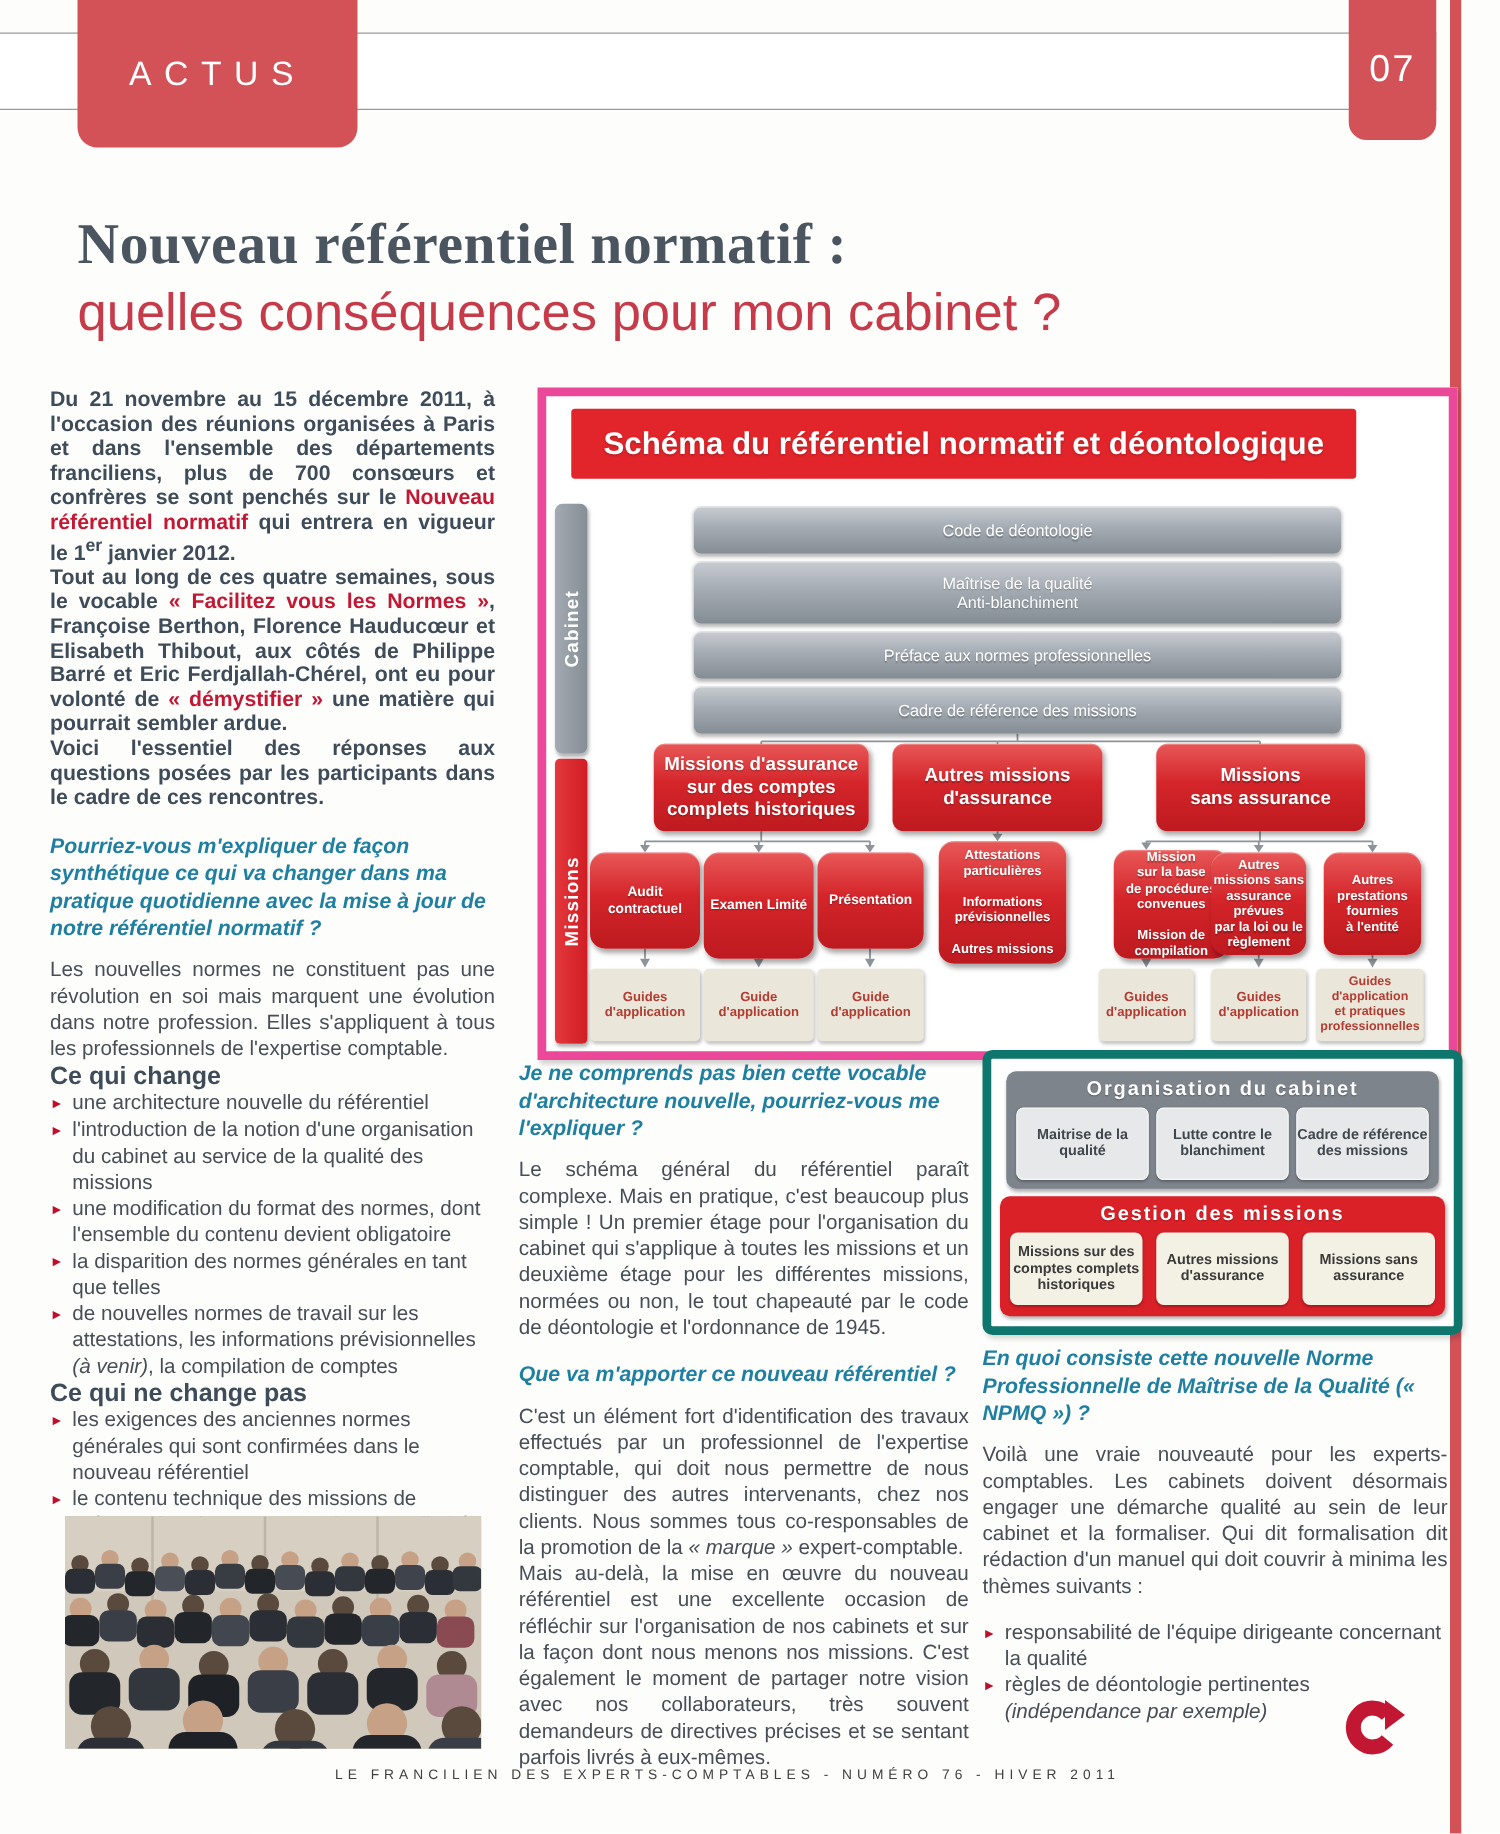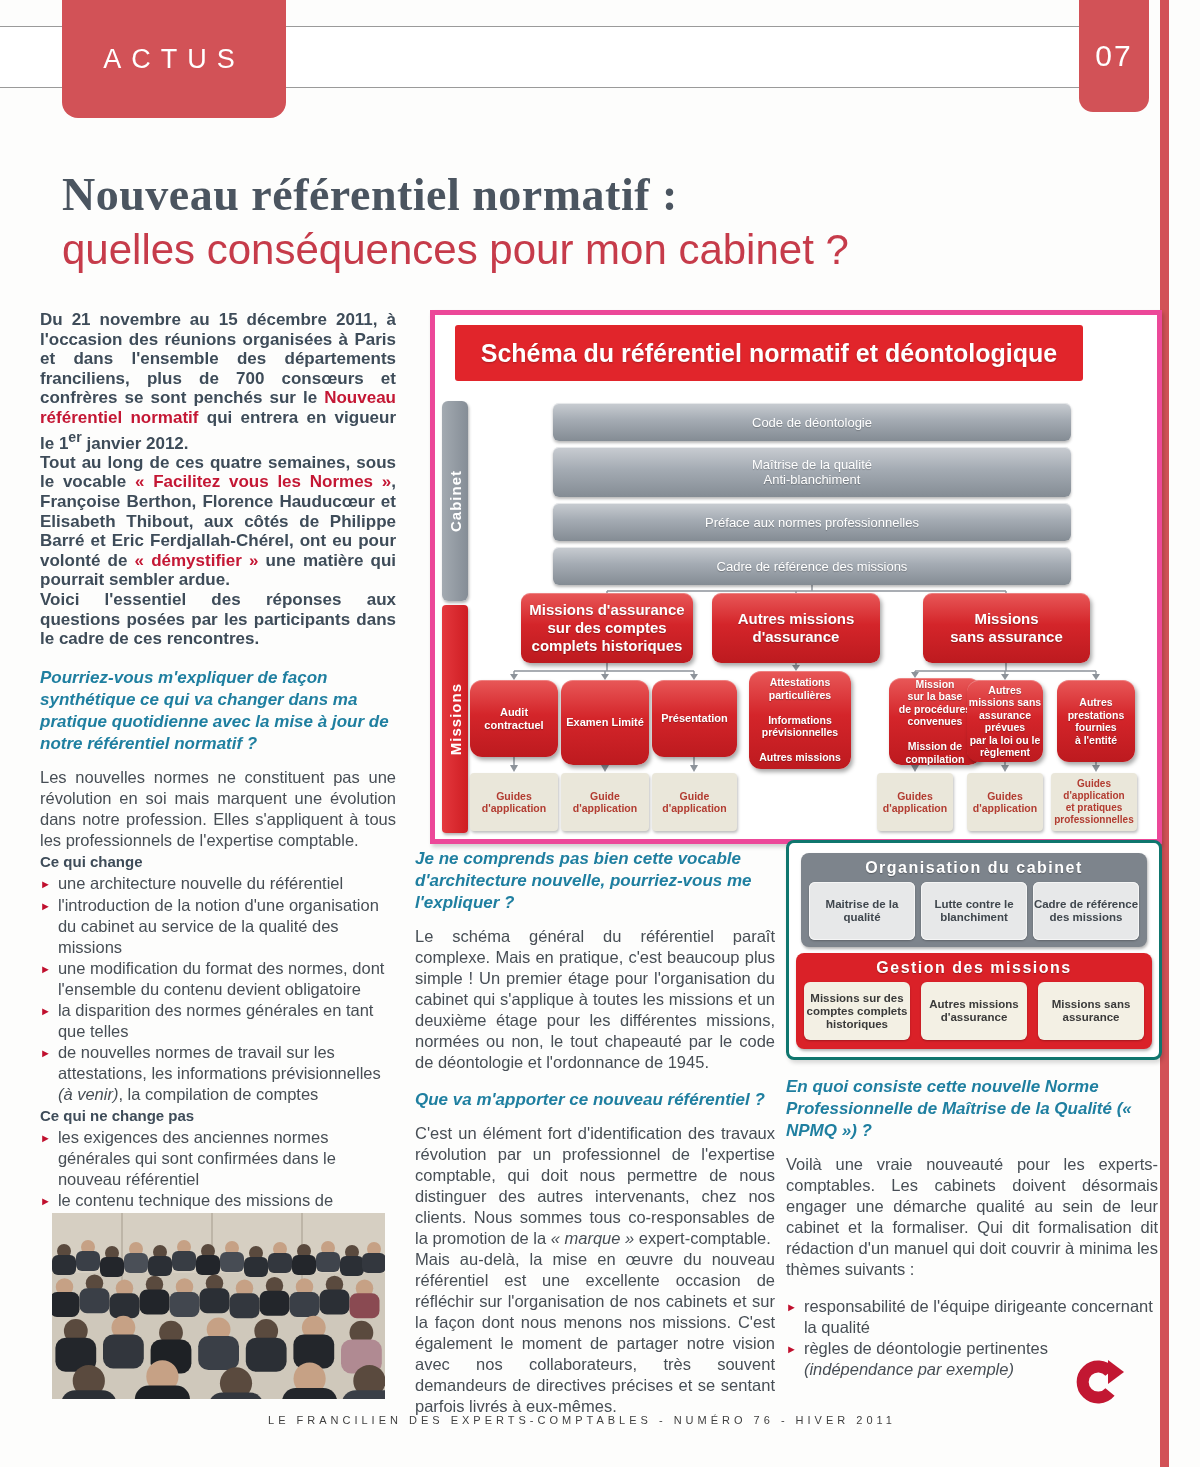--- a/index.html
+++ b/index.html
@@ -22,29 +22,29 @@
   .col{position:absolute;text-align:justify;}
   .col-left{left:40px;top:310px;width:356px;}
   .col-mid{left:415px;top:848px;width:360px;}
   .col-right{left:786px;top:840px;width:372px;}
   .intro{font-size:17px;line-height:19.6px;font-weight:700;color:#3e4c59;}
   .intro p{margin:0;}
   .redtxt{color:#c41734;}
   .q{font-size:17px;line-height:22px;font-weight:700;font-style:italic;color:#1f7fa0;text-align:left;}
   .body{font-size:16.5px;line-height:21px;color:#474e55;}
   .body p{margin:0;}
-  .bhead{font-size:15px;font-weight:700;color:#3e4c59;line-height:22px;text-align:left;}
+  .bhead{font-size:20px;font-weight:700;color:#3e4c59;line-height:22px;text-align:left;}
   .brow{display:flex;gap:7px;font-size:16.5px;line-height:21px;color:#474e55;text-align:left;}
   .mk{color:#c00f2d;font-size:11px;line-height:21px;flex:0 0 auto;padding-top:1px;}
   .it{font-style:italic;}.mt12{margin-top:12px;}.mt16{margin-top:16px;}.mt18{margin-top:18px;}
   
   .photo{position:absolute;left:52px;top:1213px;width:333px;height:186px;overflow:hidden;background:#c9c2b5;}
   
   .dpanel{position:absolute;left:430px;top:310px;width:722px;height:524px;background:#fff;
-          border:5px solid #ec4899;box-shadow:2px 3px 4px rgba(0,0,0,.18);}
+          border:7px solid #ec4899;box-shadow:2px 3px 4px rgba(0,0,0,.18);}
   .banner{position:absolute;left:20px;top:10px;width:628px;height:56px;background:#e1252b;border-radius:3px;
           color:#fff;font-weight:700;font-size:25px;display:flex;align-items:center;justify-content:center;
           text-shadow:0 1px 2px rgba(0,0,0,.25);}
   .vbar{position:absolute;width:26px;border-radius:6px;color:#fff;font-weight:700;font-size:15px;
         letter-spacing:1px;display:flex;align-items:center;justify-content:center;}
   .vbar span{writing-mode:vertical-rl;transform:rotate(180deg);white-space:nowrap;}
   .vbar-cab{left:7px;top:86px;height:200px;background:linear-gradient(90deg,#a3aab1,#858d96);
         box-shadow:1px 2px 3px rgba(0,0,0,.3);}
   .vbar-mis{left:7px;top:290px;height:228px;background:linear-gradient(90deg,#e4383d,#cf1d23);
         box-shadow:1px 2px 3px rgba(0,0,0,.3);border-radius:4px;}
@@ -59,21 +59,21 @@
         box-shadow:2px 3px 4px rgba(0,0,0,.35), inset 0 1px 0 rgba(255,255,255,.25);
         text-shadow:0 1px 1px rgba(0,0,0,.3);}
   .rbox-lg{font-size:15px;line-height:18px;}
   .rbox-sm{font-size:11px;line-height:12.5px;border-radius:12px;}
   .guide{position:absolute;background:#eae7da;border-radius:4px;box-shadow:1px 2px 3px rgba(0,0,0,.25);
         color:#b23c31;font-weight:700;font-size:10.5px;line-height:12px;text-align:center;white-space:pre-line;
         display:flex;align-items:center;justify-content:center;}
   .dsvg{position:absolute;left:0;top:0;}
   
   .panel2{position:absolute;left:786px;top:840px;width:370px;height:214px;background:#fff;
-        border:3px solid #0f766e;border-radius:8px;box-shadow:2px 3px 4px rgba(0,0,0,.15);}
+        border:7px solid #0f766e;border-radius:8px;box-shadow:2px 3px 4px rgba(0,0,0,.15);}
   .p2-gray{position:absolute;left:12px;top:10px;width:346px;height:94px;background:#7d848c;border-radius:8px;
         box-shadow:1px 2px 3px rgba(0,0,0,.3);}
   .p2-red{position:absolute;left:7px;top:110px;width:356px;height:96px;background:#da2128;border-radius:8px;
         box-shadow:1px 2px 3px rgba(0,0,0,.3);}
   .p2-title{color:#fff;font-weight:700;font-size:16px;letter-spacing:1.5px;text-align:center;margin-top:6px;
         text-shadow:0 1px 1px rgba(0,0,0,.3);}
   .p2-row{display:flex;justify-content:space-between;padding:5px 8px 0 8px;}
   .p2-box{width:106px;height:58px;border-radius:6px;font-weight:700;font-size:11.5px;line-height:13px;
         display:flex;align-items:center;justify-content:center;text-align:center;white-space:pre-line;}
   .p2-box-light{background:#e7e8e9;color:#3f464d;box-shadow:inset 0 0 0 1px #f5f5f5,0 1px 2px rgba(0,0,0,.25);}
@@ -304,21 +304,21 @@
 d'application
 et pratiques
 professionnelles</div>
   </div>
 
   <div class="col col-mid">
     <div class="q">Je ne comprends pas bien cette vocable d'architecture nouvelle, pourriez-vous me l'expliquer ?</div>
     <div class="body mt12">Le schéma général du référentiel paraît complexe. Mais en pratique, c'est beaucoup plus simple ! Un premier étage pour l'organisation du cabinet qui s'applique à toutes les missions et un deuxième étage pour les différentes missions, normées ou non, le tout chapeauté par le code de déontologie et l'ordonnance de 1945.</div>
     <div class="q mt16">Que va m'apporter ce nouveau référentiel ?</div>
     <div class="body mt12">
-      <p><span>C'est un élément fort d'identification des travaux révolution par un professionnel de l'expertise comptable, qui doit nous permettre de nous distinguer des autres intervenants, chez nos clients. Nous sommes tous co-responsables de la promotion de la </span><span class="it">« marque »</span><span> expert-comptable.</span></p>
+      <p><span>C'est un élément fort d'identification des travaux effectués par un professionnel de l'expertise comptable, qui doit nous permettre de nous distinguer des autres intervenants, chez nos clients. Nous sommes tous co-responsables de la promotion de la </span><span class="it">« marque »</span><span> expert-comptable.</span></p>
       <p>Mais au-delà, la mise en œuvre du nouveau référentiel est une excellente occasion de réfléchir sur l'organisation de nos cabinets et sur la façon dont nous menons nos missions. C'est également le moment de partager notre vision avec nos collaborateurs, très souvent demandeurs de directives précises et se sentant parfois livrés à eux-mêmes.</p>
     </div>
   </div>
 
   <div class="panel2">
     <div class="p2-gray">
       <div class="p2-title">Organisation du cabinet</div>
       <div class="p2-row">
         <div class="p2-box p2-box-light">Maitrise de la
 qualité</div>

